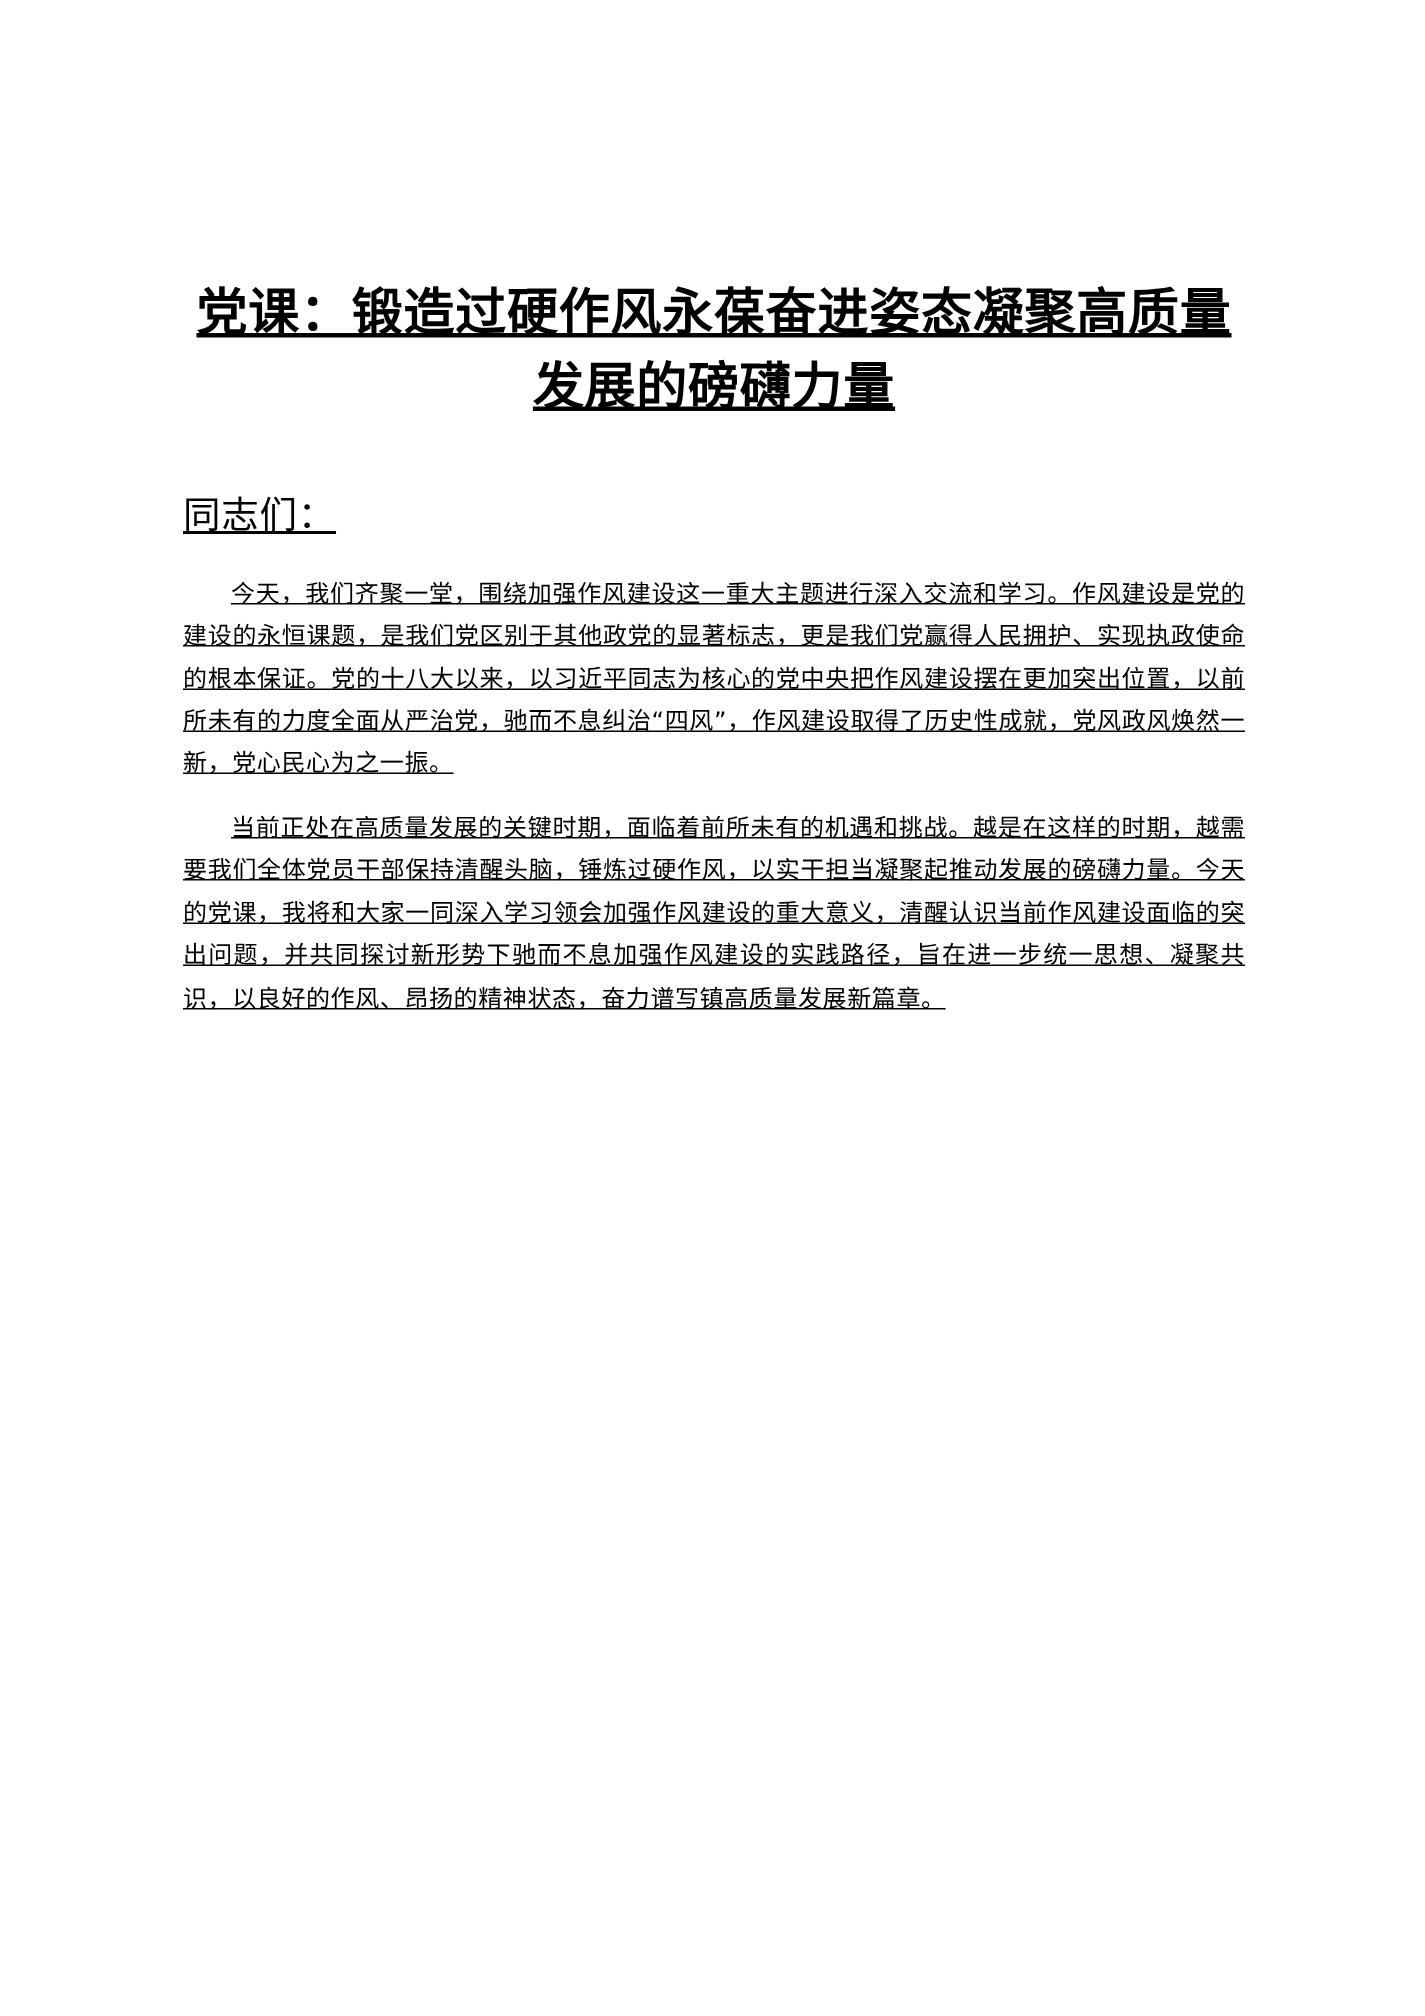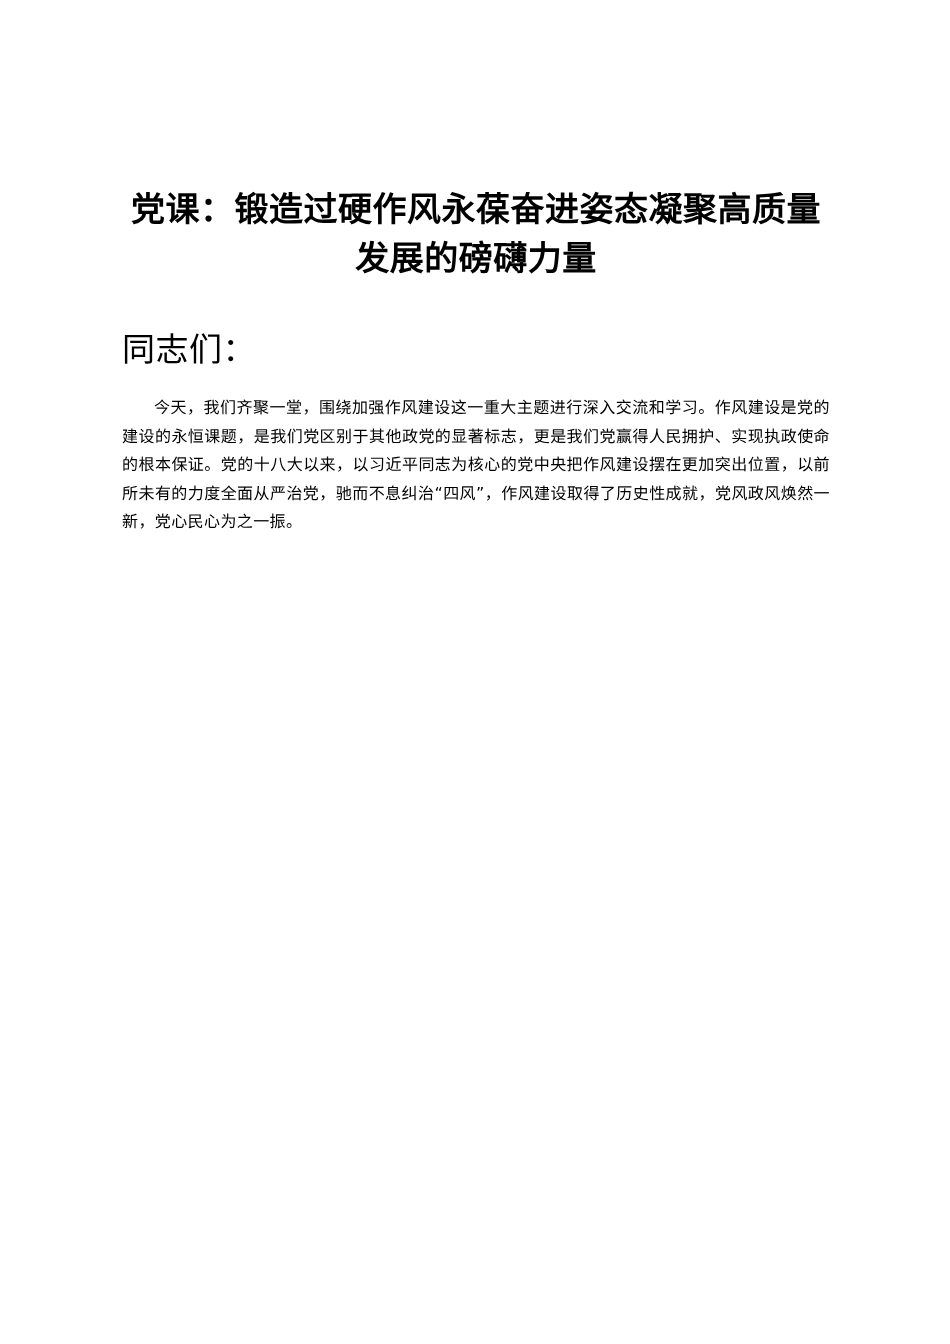--- a/index.html
+++ b/index.html
@@ -13,32 +13,33 @@
     font-family: "DejaVu Sans", "Liberation Sans", sans-serif;
     color: #000000;
     overflow: hidden;
   }
   .page {
     box-sizing: border-box;
     width: 950px;
     height: 1344px;
     padding: 185px 120px 60px 122px;
     background: #ffffff;
+    text-decoration: underline;
   }
   .doc-title {
     font-size: 34px;
     font-weight: bold;
     line-height: 1.45;
     text-align: center;
     letter-spacing: 0.5px;
     margin: 0 0 40px 0;
     padding: 0 6px;
   }
   .salutation {
-    font-size: 33px;
+    font-size: 25px;
     line-height: 1.6;
     margin: 0 0 18px 0;
     letter-spacing: 0.5px;
   }
   .body-para {
     font-size: 16px;
     line-height: 1.78;
     text-align: justify;
     text-justify: inter-ideograph;
     text-indent: 2em;
@@ -46,13 +47,14 @@
     letter-spacing: 0.4px;
   }
 </style>
 </head>
 <body>
 
 <div class="page">
   <h1 class="doc-title">党课：锻造过硬作风永葆奋进姿态凝聚高质量发展的磅礴力量</h1>
   <p class="salutation">同志们：</p>
   <p class="body-para">今天，我们齐聚一堂，围绕加强作风建设这一重大主题进行深入交流和学习。作风建设是党的建设的永恒课题，是我们党区别于其他政党的显著标志，更是我们党赢得人民拥护、实现执政使命的根本保证。党的十八大以来，以习近平同志为核心的党中央把作风建设摆在更加突出位置，以前所未有的力度全面从严治党，驰而不息纠治“四风”，作风建设取得了历史性成就，党风政风焕然一新，党心民心为之一振。</p>
+  <p class="body-para">当前正处在高质量发展的关键时期，面临着前所未有的机遇和挑战。越是在这样的时期，越需要我们全体党员干部保持清醒头脑，锤炼过硬作风，以实干担当凝聚起推动发展的磅礴力量。今天的党课，我将和大家一同深入学习领会加强作风建设的重大意义，清醒认识当前作风建设面临的突出问题，并共同探讨新形势下驰而不息加强作风建设的实践路径，旨在进一步统一思想、凝聚共识，以良好的作风、昂扬的精神状态，奋力谱写镇高质量发展新篇章。</p>
 </div>
 
 </body></html>

